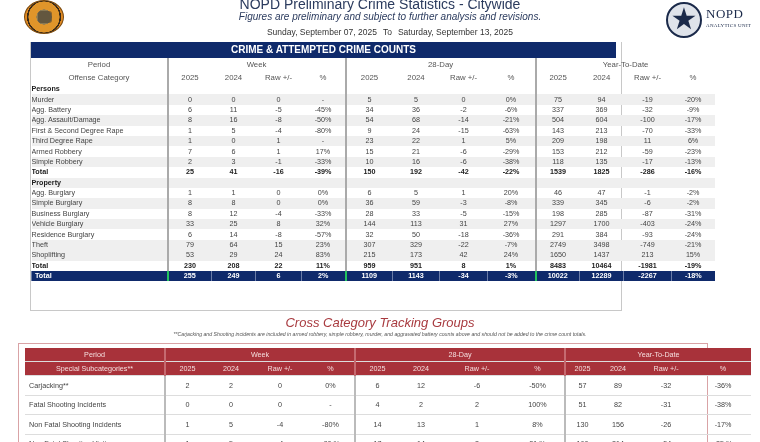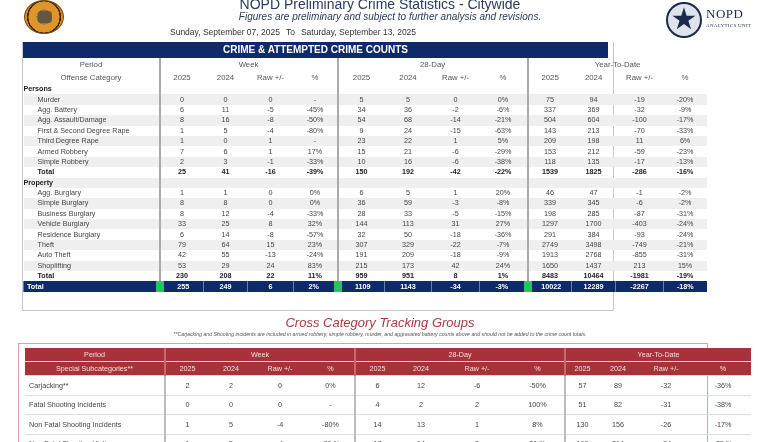--- a/index.html
+++ b/index.html
@@ -13,37 +13,37 @@
 
   .logo-right { position: absolute; left: 666px; top: 2px; width: 36px; height: 36px; border-radius: 50%;
     border: 2px solid #1b2a4a; background: #dfe3ea; display: flex; align-items: center; justify-content: center; }
   .logo-right span { color: #1b2a4a; font-size: 30px; line-height: 30px; margin-top: -2px; }
   .brand { position: absolute; left: 706px; top: 6px; }
   .brand-name { font-family: "Liberation Serif", serif; font-size: 13px; color: #1b2a4a; letter-spacing: .5px; }
   .brand-sub { font-family: "Liberation Serif", serif; font-size: 5px; color: #1b2a4a; letter-spacing: .3px; margin-top: 1px; }
 
   .title { position: absolute; left: 0; width: 760px; text-align: center; top: -4px; font-size: 14px; color: #2b3b5e; }
   .subtitle { position: absolute; left: 170px; width: 440px; top: 11px; text-align: center; font-size: 10px; font-style: italic; color: #2b3b5e; }
-  .daterange { position: absolute; left: 170px; width: 440px; top: 27px; font-size: 8.5px; color: #333; }
+  .daterange { position: absolute; left: 170px; width: 440px; top: 27px; text-align: center; font-size: 8.5px; color: #333; }
   .daterange .to { margin: 0 6px; }
 
   
-  .crime-box { position: absolute; left: 22px; top: 42px; width: 592px; height: 269px; border: 1px solid #c8c8c8; border-top: none; }
+  .crime-box { position: absolute; left: 30px; top: 42px; width: 592px; height: 269px; border: 1px solid #c8c8c8; border-top: none; }
   .crime-head { height: 16px; background: #0f2a6b; color: #fff; font-size: 10px; font-weight: bold; text-align: center; line-height: 16px; margin-right: 5px; }
   table.ct { border-collapse: collapse; width: 683px; font-size: 7.2px; table-layout: fixed; }
   table.ct td { height: 10.4px; line-height: 10px; text-align: center; padding: 0; white-space: nowrap; overflow: hidden; }
   table.ct td.lbl { text-align: left; padding-left: 3px; }
-  table.ct td.ind { padding-left: 14px; }
+  table.ct td.ind { padding-left: 0; }
   table.ct tr.hdr td { height: 13px; line-height: 13px; font-size: 7.8px; color: #555; }
   table.ct tr.alt td { background: #efefef; }
   table.ct tr.sec td.lbl { font-weight: bold; color: #222; padding-left: 0; }
   table.ct tr.tot td { font-weight: bold; color: #222; }
   table.ct tr.grand td { background: #0f2a6b; color: #fff; font-weight: bold; border-left: 1px solid #6a7ca8; }
   table.ct td.sep { border-left: 2px solid #aaa; }
-  table.ct tr.grand td.sep { border-left: 8px solid #22c55e; }
+  table.ct tr.grand td.sep { border-left: 2px solid #22c55e; }
 
   .ctg-title { position: absolute; left: 0; width: 760px; top: 315px; text-align: center; font-size: 13px; color: #a83a3f; font-style: italic; }
   .ctg-note { position: absolute; left: 40px; width: 680px; top: 331px; text-align: center; font-size: 5.2px; font-style: italic; color: #555; }
 
   .sub-box { position: absolute; left: 18px; top: 343px; width: 690px; height: 110px; border: 1px solid #d9a3a6; padding: 4px 6px 0 6px; }
   table.st { border-collapse: collapse; width: 666px; font-size: 7.2px; table-layout: fixed; }
   table.st tr.h td { background: #a8323a; color: #f4dede; height: 13px; line-height: 13px; text-align: center; font-size: 7.2px; }
   table.st td { height: 19.5px; text-align: center; border-bottom: 1px solid #ddd; color: #444; }
   table.st td.lbl { text-align: left; padding-left: 4px; }
   table.st td.sep { border-left: 2px solid #bbb; }
@@ -339,35 +339,20 @@
           <td>23%</td>
           <td class="sep">307</td>
           <td>329</td>
           <td>-22</td>
           <td>-7%</td>
           <td class="sep">2749</td>
           <td>3498</td>
           <td>-749</td>
           <td>-21%</td>
         </tr>
-        <tr class="">
-          <td class="lbl ind">Auto Theft</td>
-          <td class="sep">42</td>
-          <td>55</td>
-          <td>-13</td>
-          <td>-24%</td>
-          <td class="sep">191</td>
-          <td>209</td>
-          <td>-18</td>
-          <td>-9%</td>
-          <td class="sep">1913</td>
-          <td>2768</td>
-          <td>-855</td>
-          <td>-31%</td>
-        </tr>
         <tr class="alt">
           <td class="lbl ind">Shoplifting</td>
           <td class="sep">53</td>
           <td>29</td>
           <td>24</td>
           <td>83%</td>
           <td class="sep">215</td>
           <td>173</td>
           <td>42</td>
           <td>24%</td>

